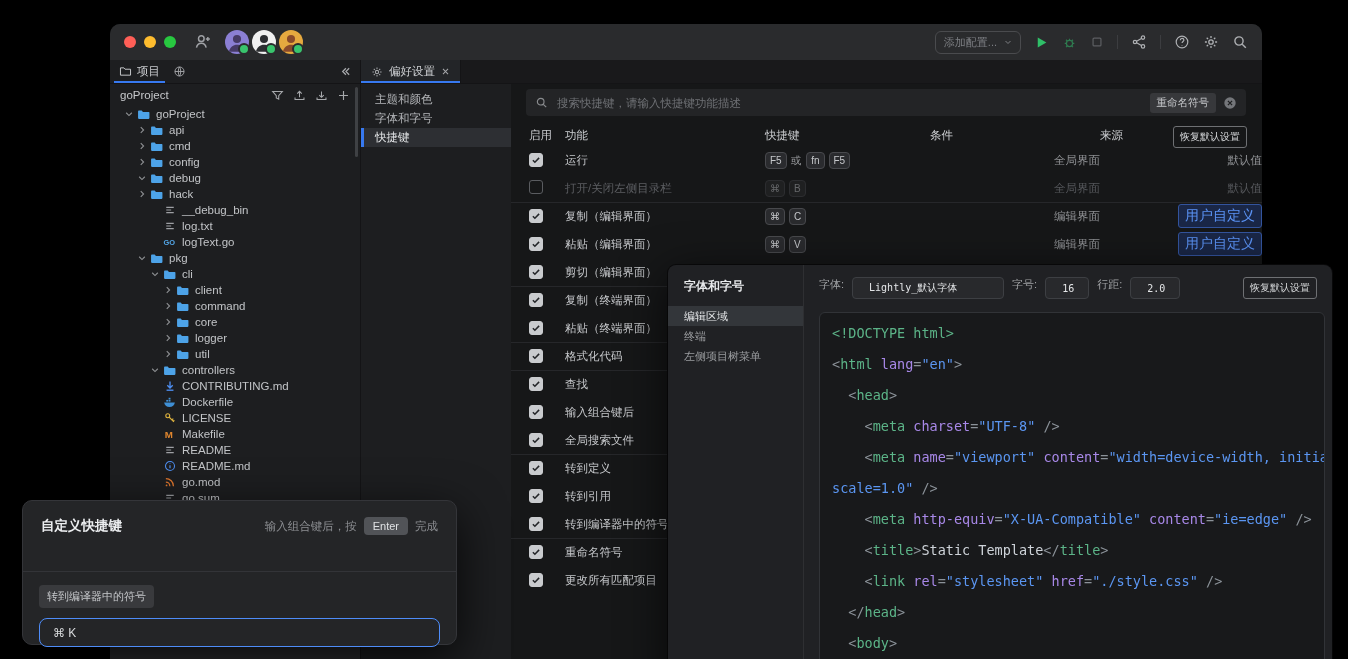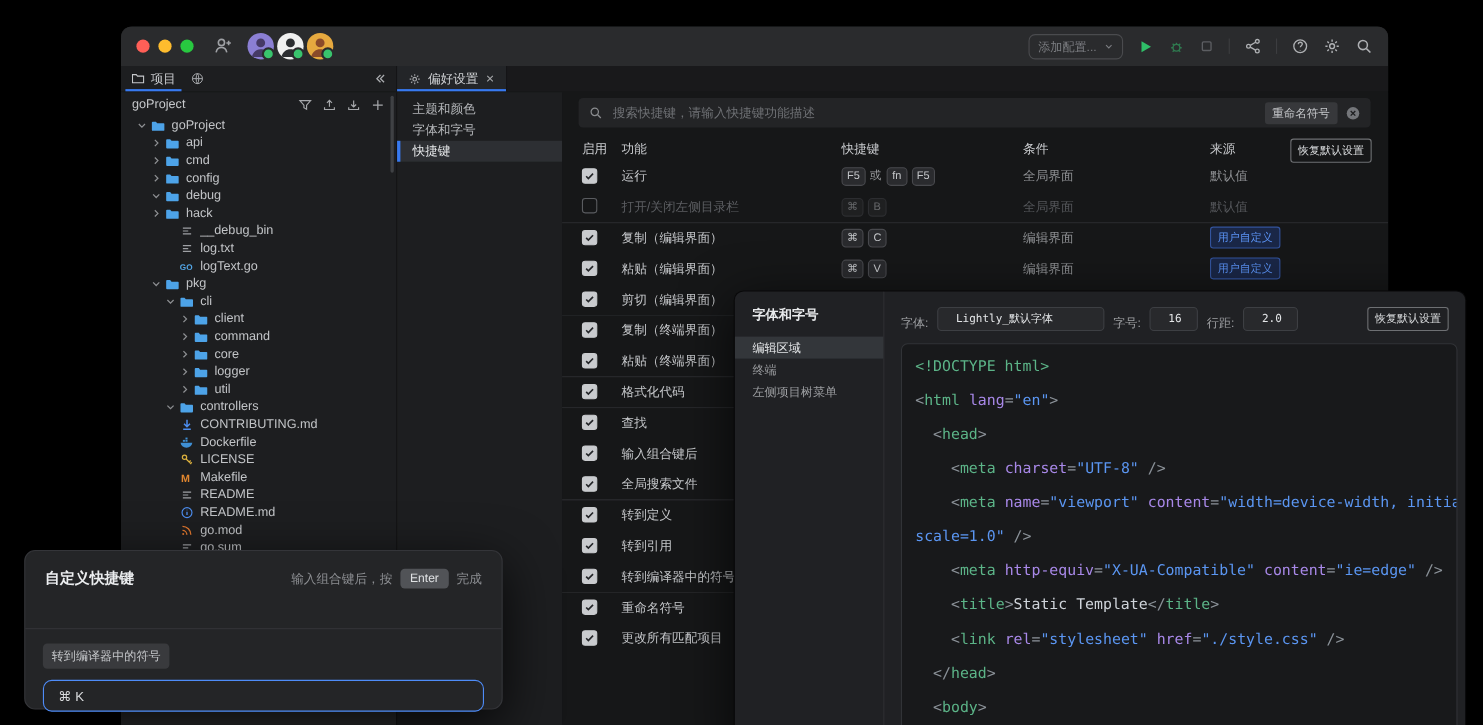--- a/index.html
+++ b/index.html
@@ -66,40 +66,40 @@
          height:22px;margin-top:8px;font-size:11.5px;color:#cbcdd0;}
   .resetbtn{position:absolute;top:42px;right:15px;border:1px solid #6e7073;border-radius:3px;color:#d8dadc;
             font-size:10px;padding:3px 6px;background:transparent;}
   .rows{margin-top:0;}
   .srow{display:grid;grid-template-columns:36px 200px 165px 170px 1fr;padding-left:18px;align-items:center;
         height:28px;font-size:11.5px;color:#c6c8cb;}
   .srow.gend{box-shadow:0 1px 0 #26272a;}
   .cb{width:14px;height:14px;border-radius:3px;border:1px solid #5a5c60;display:inline-flex;
       align-items:center;justify-content:center;box-sizing:border-box;}
   .cb.on{background:#c9cbce;border-color:#c9cbce;}
-  .srow .ccond,.srow .csrc{color:#8f9194;}
+  .srow .ccond,.srow .csrc{color:#8f9194;text-align:right;}
   .srow.dim{color:#5c5e62;}
   .srow.dim .ccond,.srow.dim .csrc{color:#55575b;}
   .srow.dim .keycap{opacity:.45;}
   .keycap{display:inline-flex;align-items:center;justify-content:center;min-width:13px;height:17px;
           padding:0 4px;background:#2a2b2e;border:1px solid #48494d;border-radius:4px;font-size:10px;
           color:#c6c8cb;margin-right:4px;box-sizing:border-box;text-align:right;}
   .keysep{font-size:10.5px;color:#9a9c9f;margin-right:5px;}
-  .badge{display:inline-block;color:#5b93f5;border:1px solid #33549e;background:#1a2747;font-size:10px;
+  .badge{display:inline-block;color:#5b93f5;border:1px solid #33549e;background:#1a2747;font-size:14px;
          padding:2px 6px;border-radius:3px;}
 
   
   .popup{position:absolute;left:668px;top:265px;width:664px;height:420px;background:#202124;border-radius:8px;
          box-shadow:0 12px 48px rgba(0,0,0,.75),0 0 0 1px #0b0b0c;display:flex;overflow:hidden;}
   .pop-list{width:135px;flex:0 0 135px;border-right:1px solid #2e2f32;}
   .pop-title{font-size:12px;font-weight:bold;color:#e8eaec;padding:13px 0 11px 16px;}
   .pop-item{height:20px;display:flex;align-items:center;padding-left:16px;font-size:11px;color:#9b9da0;}
   .pop-item.sel{background:#33363a;color:#e4e6e8;}
   .pop-content{flex:1;position:relative;padding:10px 8px 0 15px;min-width:0;}
-  .pop-controls{display:flex;align-items:flex-end;gap:8px;height:24px;margin-top:2px;font-size:11px;color:#9fa1a4;}
+  .pop-controls{display:flex;align-items:flex-start;gap:8px;height:24px;margin-top:2px;font-size:11px;color:#9fa1a4;}
   .pinput{background:#28292c;border:1px solid #3d3f43;border-radius:4px;height:22px;display:flex;
           align-items:center;padding:0 16px;color:#e4e6e8;font-family:"DejaVu Sans Mono",monospace;
           font-size:10px;box-sizing:border-box;}
   .pinput.font{width:152px;}
   .pinput.size{width:44px;justify-content:space-between;}
   .pinput.line{width:50px;}
   .pop-reset{margin-left:auto;margin-right:7px;border:1px solid #6e7073;border-radius:3px;color:#d8dadc;
              font-size:10px;padding:3px 6px;background:transparent;}
   .codebox{position:absolute;left:15px;right:7px;top:47px;bottom:6px;background:#18191b;
            border:1px solid #313337;border-radius:6px;padding:5px 0 0 12px;overflow:hidden;}

